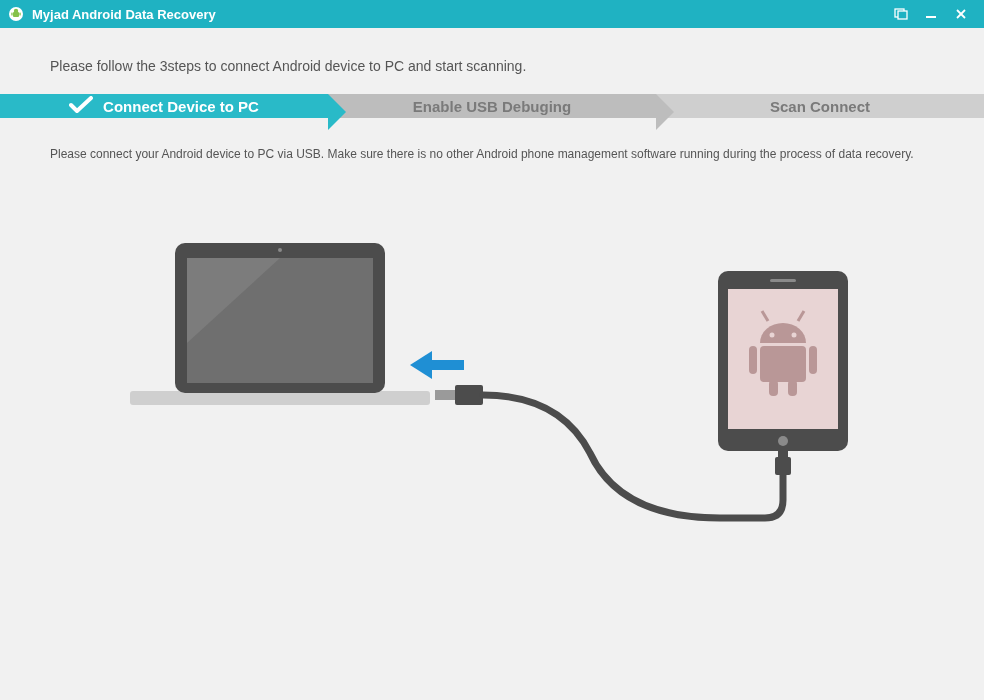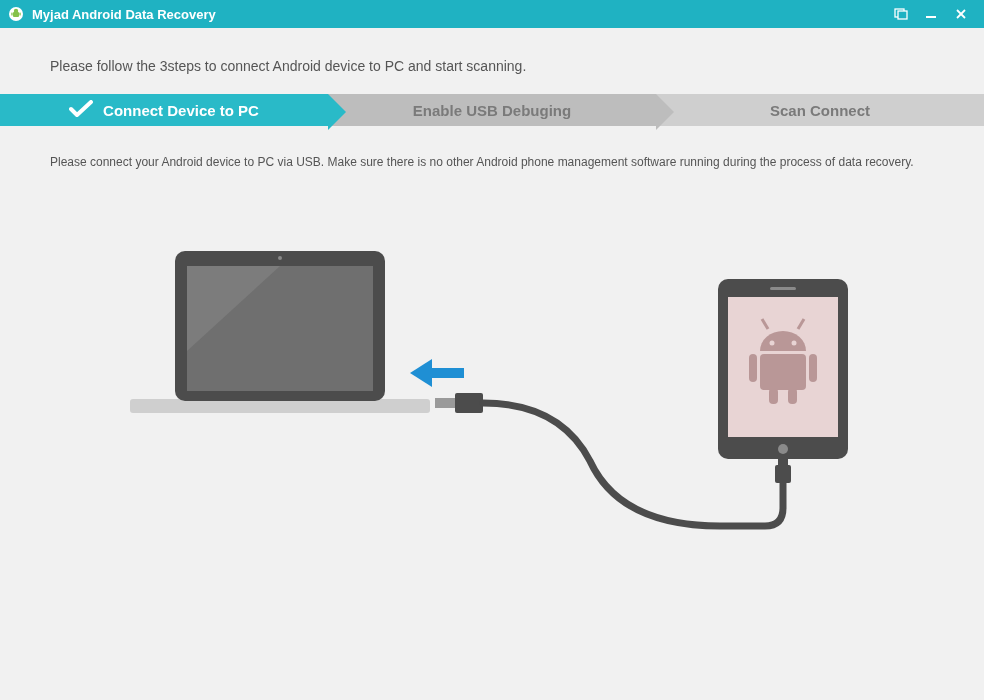--- a/index.html
+++ b/index.html
@@ -37,21 +37,21 @@
     height: 672px;
     position: relative;
   }
   .intro {
     padding: 30px 50px 20px 50px;
     color: #555;
     font-size: 14px;
   }
   .steps {
     display: flex;
-    height: 32px;
+    height: 24px;
   }
   .step {
     flex: 1;
     display: flex;
     align-items: center;
     justify-content: center;
     font-size: 15px;
     font-weight: bold;
     position: relative;
   }

